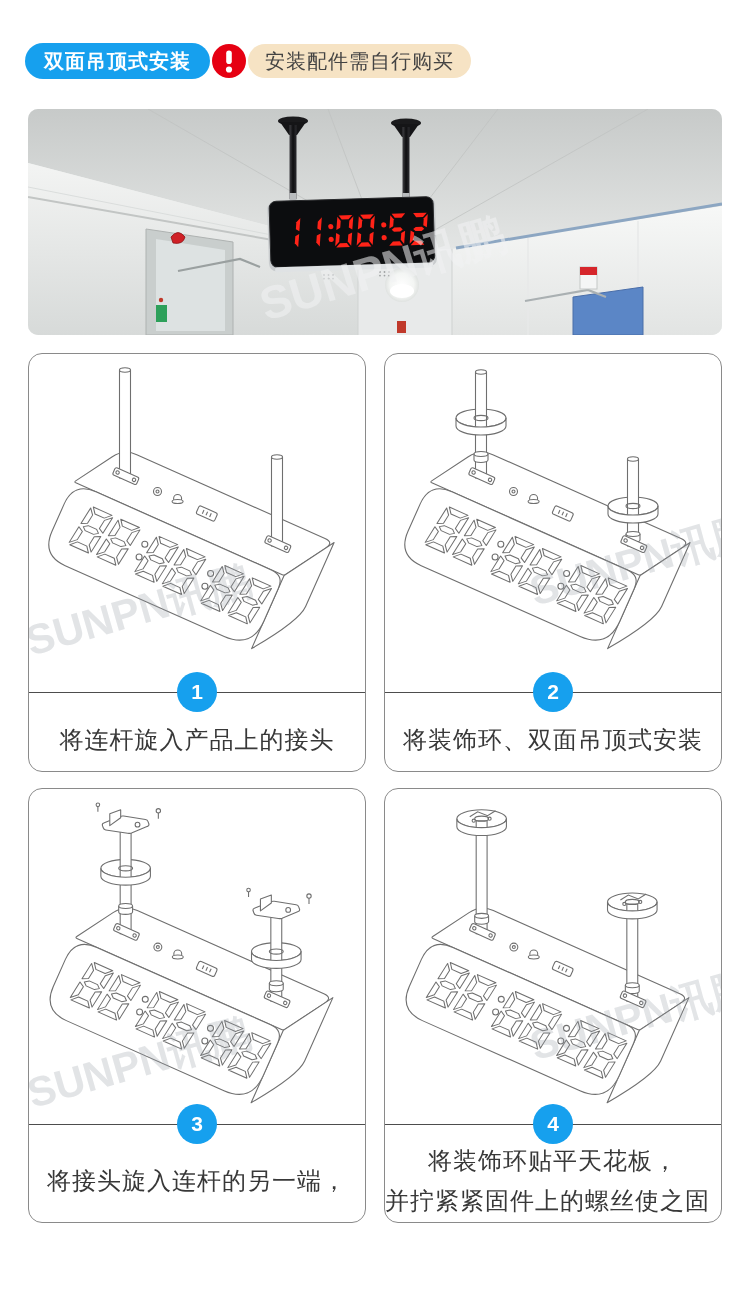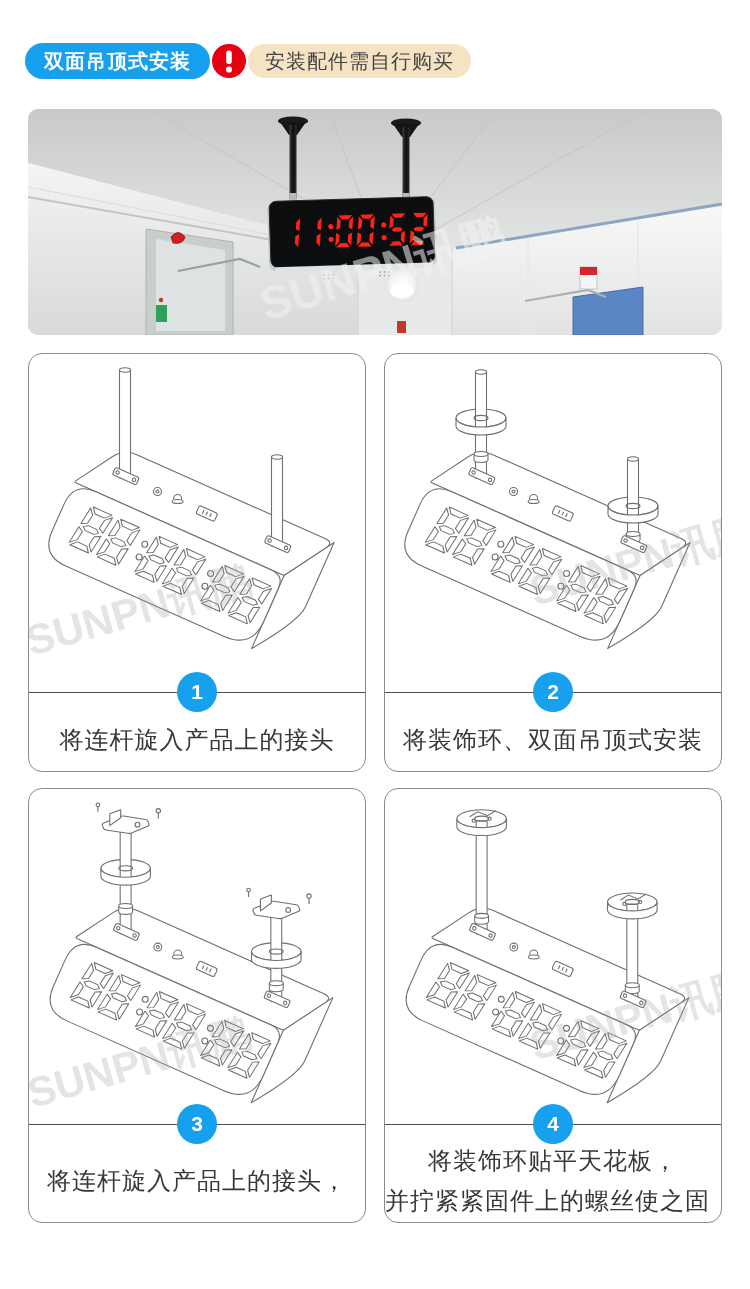--- a/index.html
+++ b/index.html
@@ -505,21 +505,21 @@
             <g transform="rotate(24 248 214)">
               <rect x="235" y="208" width="26" height="8" rx="2" fill="#fff" stroke="#6f6f6f" stroke-width="1.1" stroke-linejoin="round"></rect>
               <circle cx="239" cy="212" r="1.7" fill="none" stroke="#6f6f6f" stroke-width="1.1"></circle>
               <circle cx="257" cy="212" r="1.7" fill="none" stroke="#6f6f6f" stroke-width="1.1"></circle>
             </g>
             <text transform="translate(2,322) rotate(-16)" font-size="42" font-weight="bold" fill="#99a0a8" opacity="0.28" style="font-family:'Liberation Sans','DejaVu Sans',sans-serif;">SUNPN讯鹏</text>
           </svg>
         <div class="badge">3</div>
       </div>
       <div class="caption">
-        <div>将连杆旋入产品上的接头，</div>
+        <div>将接头旋入连杆的另一端，</div>
       </div>
     </section>
     <section class="panel">
       <div class="illu">
           <svg viewBox="0 0 336 338" preserveAspectRatio="xMidYMid meet">
             <path d="M46.8 150.8 Q 45.0 150.0 46.7 148.9 L83.3 124.7 Q 95.0 117.0 107.8 122.7 L296.0 206.5 Q 305.1 210.5 296.8 216.1 L256.8 242.4 Q 255.1 243.5 253.3 242.7 Z" fill="#fff" stroke="#6f6f6f" stroke-width="1.1" stroke-linejoin="round"></path>
             <path d="M255.1 243.5 L305.1 210.5 L276.6 274.5 Q 270.1 289.1 222.6 316.6 Z" fill="#fff" stroke="#6f6f6f" stroke-width="1.1" stroke-linejoin="round"></path>
             <path d="M35.2 171.9 Q 45.0 150.0 66.9 159.8 L242.3 237.9 Q 255.1 243.5 249.4 256.3 L234.8 289.2 Q 222.6 316.6 195.2 304.4 L36.2 233.7 Q 12.5 223.1 23.0 199.3 Z" fill="#fff" stroke="#6f6f6f" stroke-width="1.1" stroke-linejoin="round"></path>
             <g transform="translate(62.7,174.3) rotate(24) skewX(-8)">
               <polygon points="1.8,0.0 22.2,0.0 17.1,5.7 6.9,5.7" fill="#fff" stroke="#6f6f6f" stroke-width="1" stroke-linejoin="round"></polygon>

